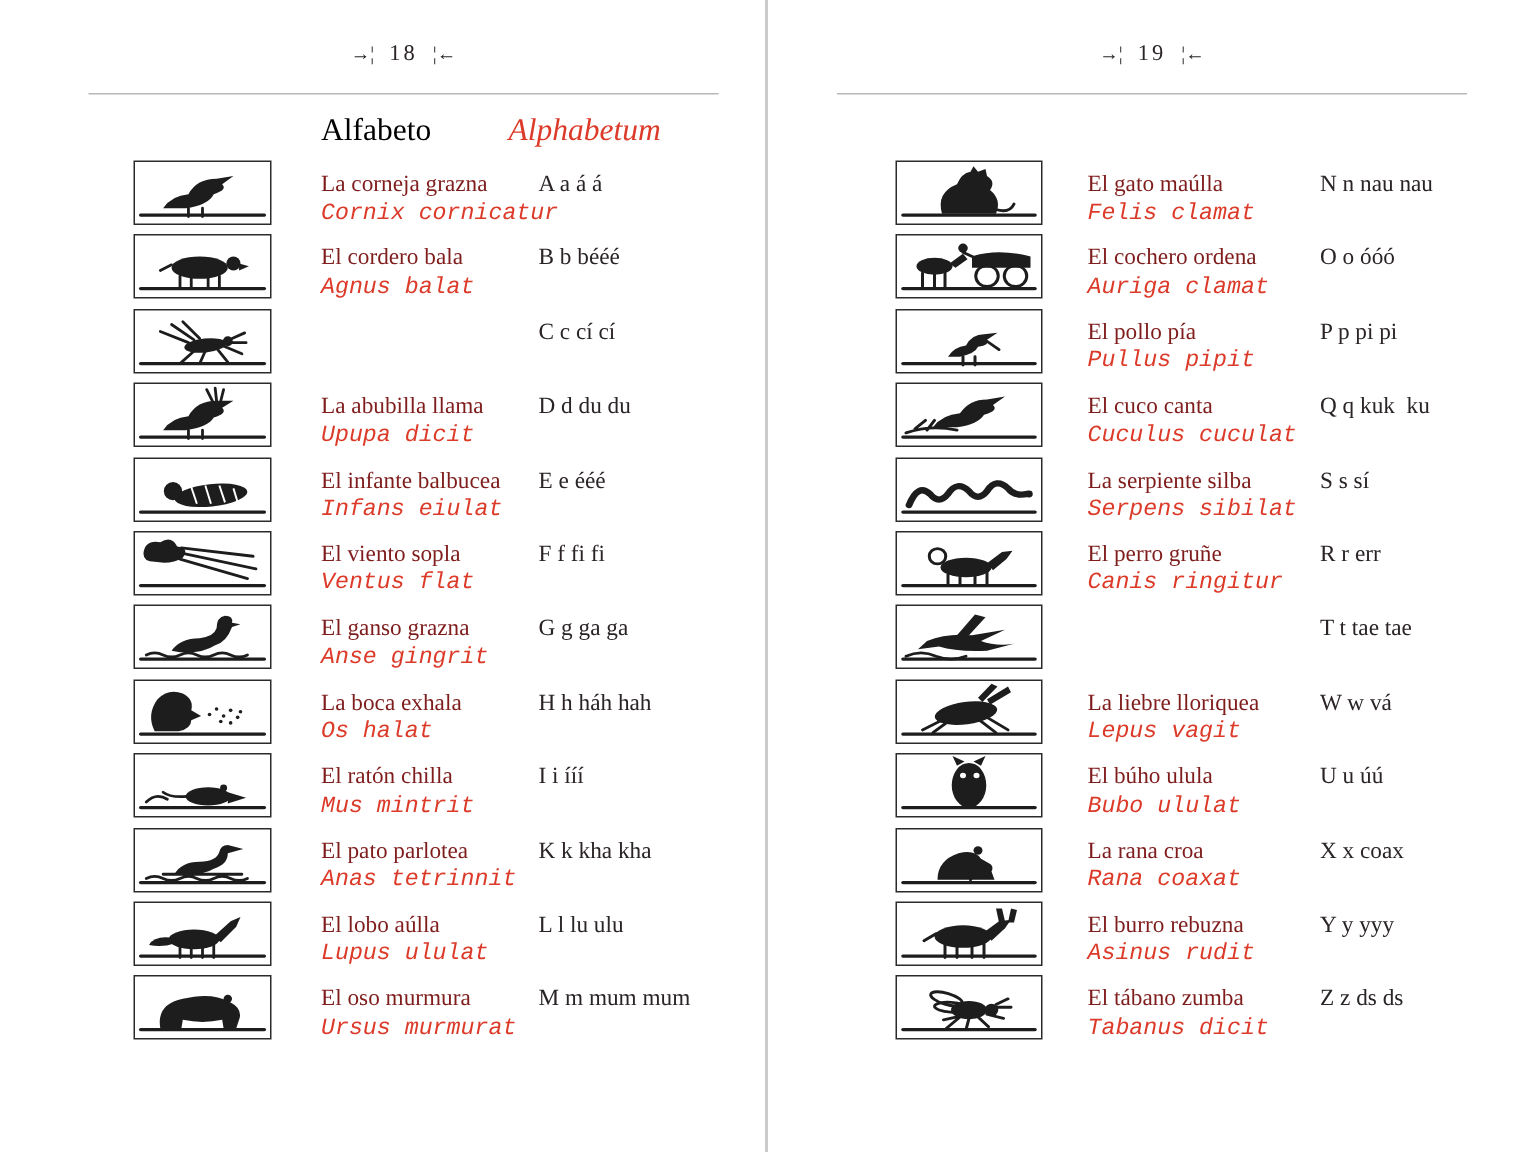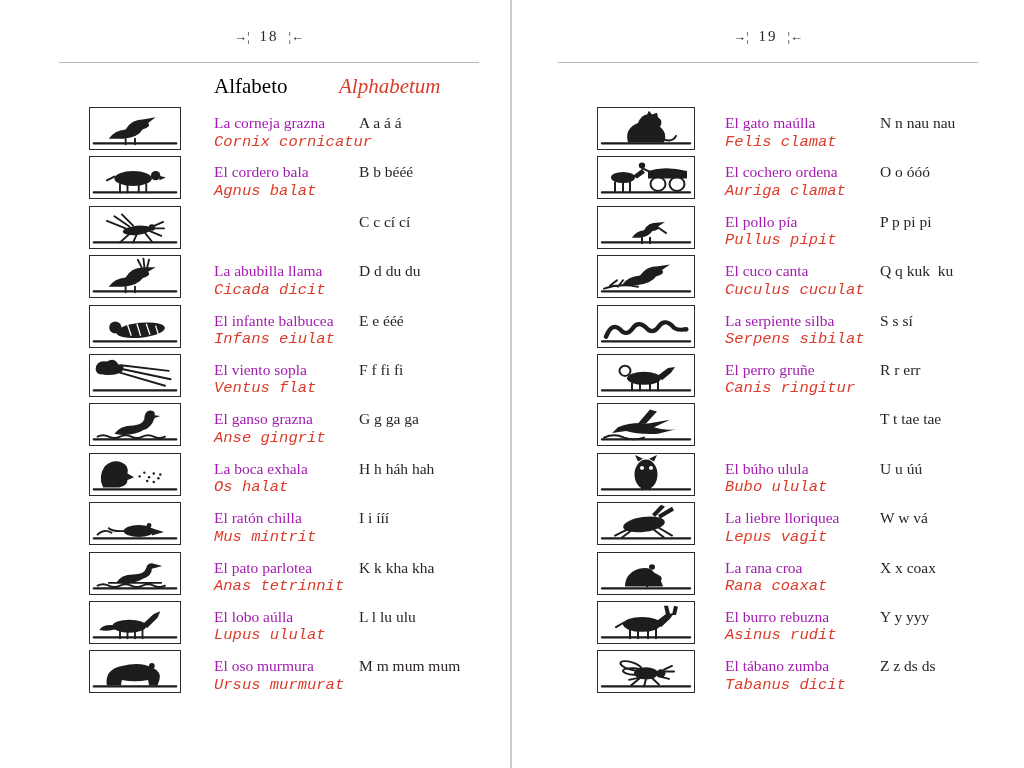--- a/index.html
+++ b/index.html
@@ -17,21 +17,21 @@
   .rule{position:absolute;top:62px;left:0;width:100%;height:1px;background:#b8b8b8;}
   .title-es{position:absolute;top:74px;left:155px;font-size:21px;color:#000000;}
   .title-la{position:absolute;top:74px;left:280px;font-size:21px;font-style:italic;color:#dc3b2a;}
   .rows{position:absolute;top:106px;left:0;width:100%;}
   .row{position:relative;height:49.4px;}
   .pic{position:absolute;left:30px;top:1px;width:92px;height:43px;border:1px solid #2b2b2b;background:#fff;box-sizing:border-box;}
   #page-right .pic{left:39px;width:98px;}
   .pic svg{display:block;width:100%;height:100%;}
   .texts{position:absolute;left:155px;top:7px;line-height:19.5px;}
   #page-right .texts{left:167px;}
-  .phrase{font-size:15.5px;color:#a21caf;}
+  .phrase{font-size:15.5px;color:#7f1d1d;}
   .latin{font-size:15.5px;font-style:italic;color:#dc3b2a;font-family:Liberation Mono, monospace;}
   .letters{position:absolute;left:300px;top:7px;font-size:15.5px;color:#2a2425;white-space:pre;line-height:19.5px;}
   #page-right .letters{left:322px;}
   
   .pic svg .s{fill:none;stroke:#1d1d1d;stroke-width:2;stroke-linecap:round;stroke-linejoin:round;}
   .pic svg .g{stroke-width:2.4;}
   .pic svg .th{stroke-width:4.5;}
   .pic svg .w{fill:none;stroke:#ffffff;stroke-width:1.4;}
   .pic svg .we{fill:#ffffff;stroke:none;}
 </style>
@@ -95,21 +95,21 @@
   <div class="row">
     <div class="pic">
           <svg viewBox="0 0 96 44" fill="#1d1d1d" stroke="none" preserveAspectRatio="none">
             <path d="M20 33 Q26 24 38 23 Q44 12 58 12 L70 12 L62 17 Q66 21 56 24 Q52 31 36 33 Z"></path>
             <path class="s" d="M55 12 L51 4 M58 12 L57 3 M61 12 L63 4 M38 33 V39 M48 33 V39"></path>
             <path class="s g" d="M4 38 H92"></path>
           </svg>
         </div>
     <div class="texts">
       <div class="phrase">La abubilla llama</div>
-      <div class="latin">Cicada dicit</div>
+      <div class="latin">Upupa dicit</div>
     </div>
     <div class="letters">D d du du</div>
   </div>
 
   <div class="row">
     <div class="pic">
           <svg viewBox="0 0 96 44" fill="#1d1d1d" stroke="none" preserveAspectRatio="none">
             <ellipse cx="54" cy="26" rx="26" ry="8" transform="rotate(-6 54 26)"></ellipse>
             <circle cx="27" cy="23" r="6.5"></circle>
             <path class="w" d="M40 20 l4 12 M50 19 l4 13 M60 19 l4 12 M70 21 l3 10"></path>
@@ -352,54 +352,54 @@
             <path class="s" d="M6 36 q10 -5 20 0 q10 4 20 0"></path>
             <path class="s g" d="M4 38 H92"></path>
           </svg>
         </div>
     <div class="letters">T t tae tae</div>
   </div>
 
   <div class="row">
     <div class="pic">
           <svg viewBox="0 0 96 44" fill="#1d1d1d" stroke="none" preserveAspectRatio="none">
+            <ellipse cx="46" cy="23" rx="21" ry="8" transform="rotate(-8 46 23)"></ellipse>
+            <path d="M62 17 L76 8 L74 4 L60 13 Z M57 15 L67 4 L63 2 L54 12 Z"></path>
+            <path class="s" d="M30 28 L17 35 M34 29 L24 37 M60 26 L74 35 M55 28 L66 37"></path>
+            <path class="s g" d="M4 38 H92"></path>
+          </svg>
+        </div>
+    <div class="texts">
+      <div class="phrase">La liebre lloriquea</div>
+      <div class="latin">Lepus vagit</div>
+    </div>
+    <div class="letters">W w vá</div>
+  </div>
+
+  <div class="row">
+    <div class="pic">
+          <svg viewBox="0 0 96 44" fill="#1d1d1d" stroke="none" preserveAspectRatio="none">
             <ellipse cx="48" cy="22" rx="11.5" ry="16"></ellipse>
             <path d="M40 8 L37 1 L45 5 Z M56 8 L59 1 L51 5 Z"></path>
             <circle class="we" cx="44" cy="15" r="2"></circle>
             <circle class="we" cx="53" cy="15" r="2"></circle>
             <path class="s" d="M44 38 v-1 M52 38 v-1"></path>
             <path class="s g" d="M4 38 H92"></path>
           </svg>
         </div>
     <div class="texts">
       <div class="phrase">El búho ulula</div>
       <div class="latin">Bubo ululat</div>
     </div>
     <div class="letters">U u úú</div>
   </div>
 
   <div class="row">
     <div class="pic">
           <svg viewBox="0 0 96 44" fill="#1d1d1d" stroke="none" preserveAspectRatio="none">
-            <ellipse cx="46" cy="23" rx="21" ry="8" transform="rotate(-8 46 23)"></ellipse>
-            <path d="M62 17 L76 8 L74 4 L60 13 Z M57 15 L67 4 L63 2 L54 12 Z"></path>
-            <path class="s" d="M30 28 L17 35 M34 29 L24 37 M60 26 L74 35 M55 28 L66 37"></path>
-            <path class="s g" d="M4 38 H92"></path>
-          </svg>
-        </div>
-    <div class="texts">
-      <div class="phrase">La liebre lloriquea</div>
-      <div class="latin">Lepus vagit</div>
-    </div>
-    <div class="letters">W w vá</div>
-  </div>
-
-  <div class="row">
-    <div class="pic">
-          <svg viewBox="0 0 96 44" fill="#1d1d1d" stroke="none" preserveAspectRatio="none">
             <path d="M27 36 Q27 22 41 17 Q52 14 56 21 L61 24 Q65 26 63 30 L65 36 Z"></path>
             <circle cx="54" cy="15" r="3"></circle>
             <path class="s" d="M49 36 q2 -7 9 -7"></path>
             <path class="s g" d="M4 38 H92"></path>
           </svg>
         </div>
     <div class="texts">
       <div class="phrase">La rana croa</div>
       <div class="latin">Rana coaxat</div>
     </div>

